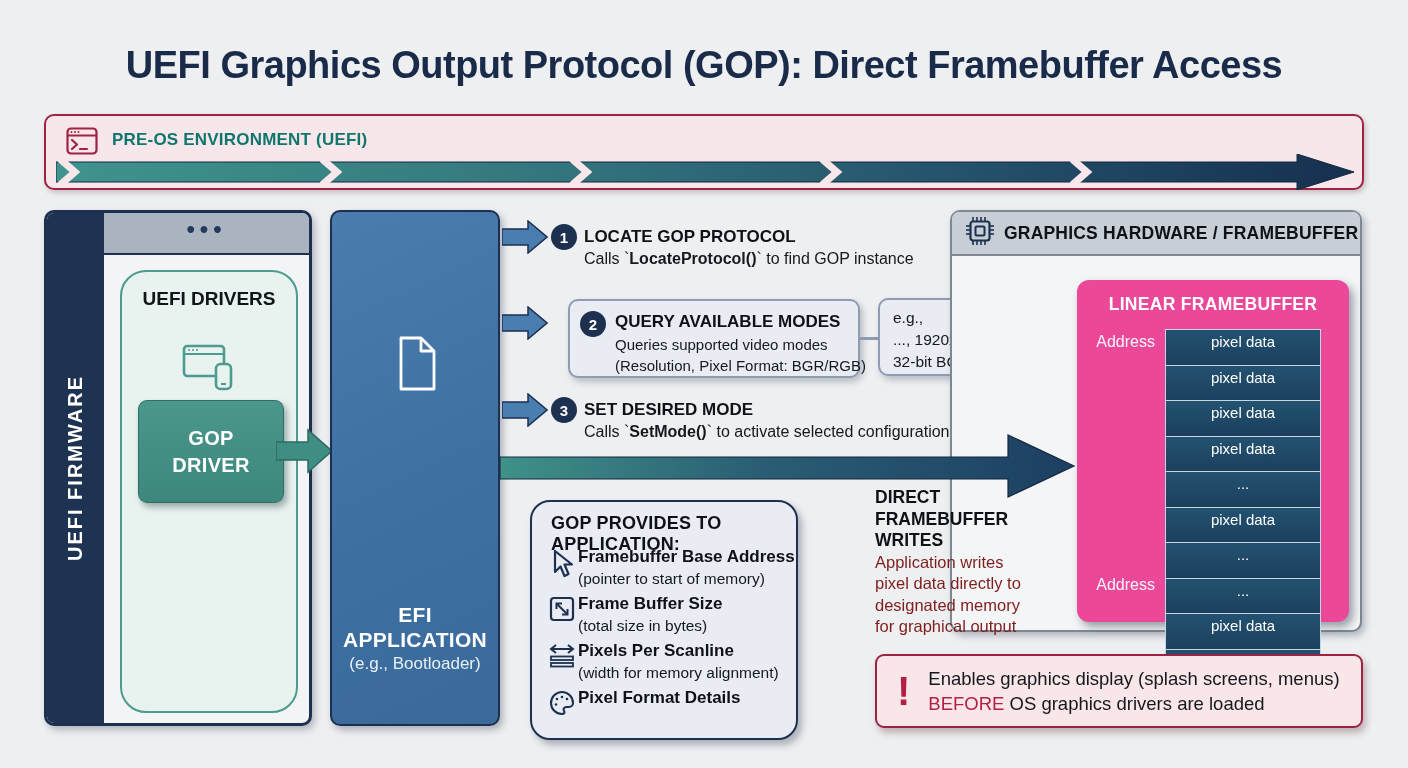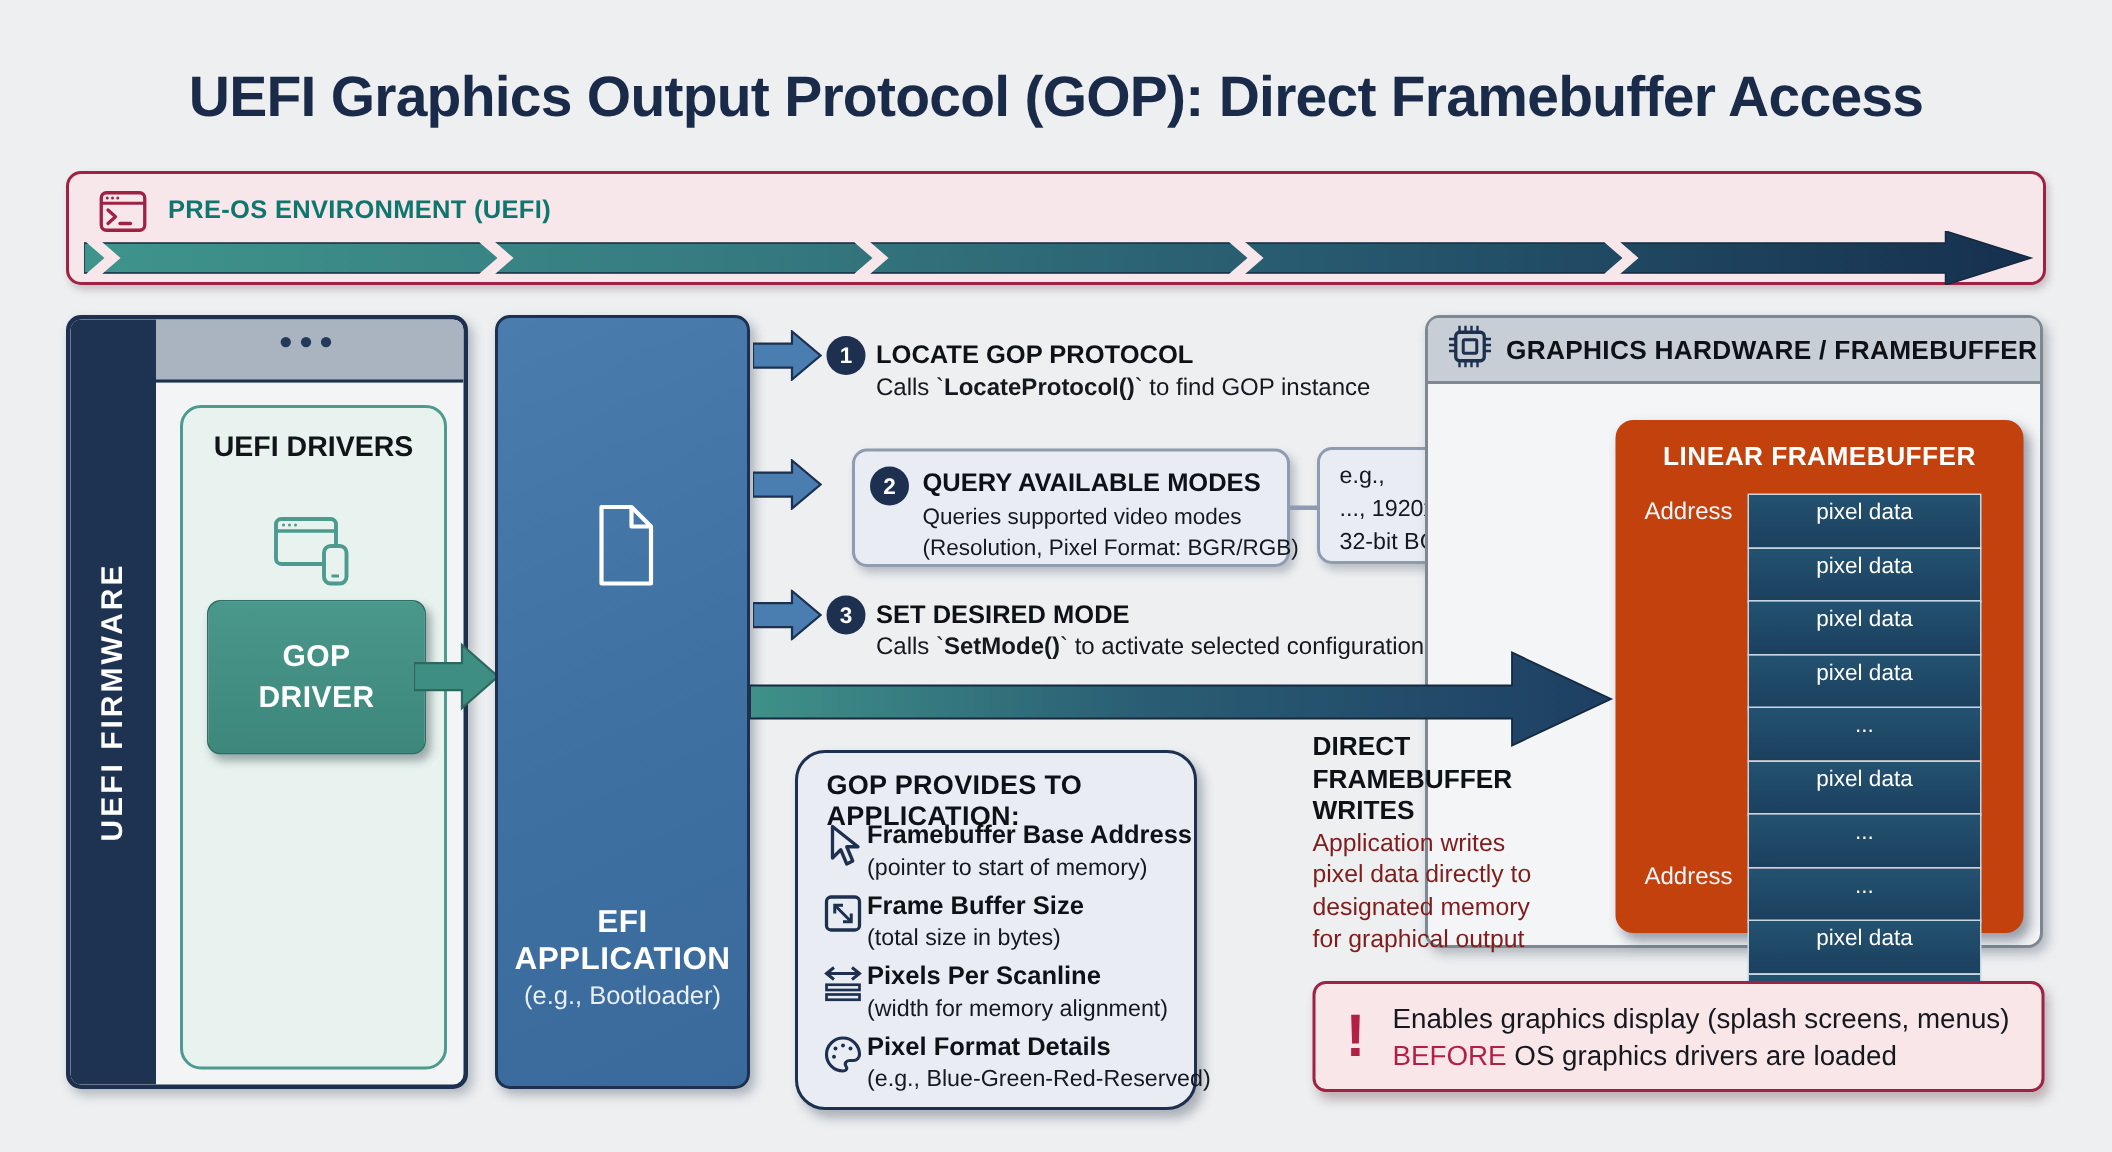--- a/index.html
+++ b/index.html
@@ -33,21 +33,21 @@
   }
   .fw-strip { position:absolute; left:0; top:0; width:57px; height:100%; background:#1e3252;
     display:flex; align-items:center; justify-content:center; }
   .v-label { writing-mode:vertical-rl; transform:rotate(180deg); color:#ffffff;
     font-size:20px; font-weight:700; letter-spacing:2px; white-space:nowrap; }
   .fw-header { position:absolute; left:57px; right:0; top:0; height:42px; background:#aab3c0;
     border-bottom:2.5px solid #1d3050; display:flex; align-items:center; justify-content:center; }
   .window-dots { font-size:24px; font-weight:700; color:#233a5c; letter-spacing:5px; line-height:20px; padding-bottom:8px;}
   .drivers-box {
     position:absolute; left:73px; top:57px; width:178px; height:443px;
-    background:#e8f2ee; border:2px solid #4d9a8e; border-radius:14px;
+    background:#e8f2ee; border:2px solid #4d9a8e; border-radius:26px;
   }
   .drivers-title { position:absolute; left:0; right:0; top:16px; text-align:center;
     font-size:19px; font-weight:700; color:#111418; }
   .gop-driver-box {
     position:absolute; left:16px; top:128px; width:146px; height:103px;
     background:linear-gradient(180deg,#4a978c,#3d877c); border:1px solid #2f6e64; border-radius:9px;
     box-shadow:3px 4px 6px rgba(60,80,85,0.45);
     display:flex; flex-direction:column; align-items:center; justify-content:center;
     color:#fff; font-size:20px; font-weight:700; line-height:27px; letter-spacing:0.3px;
   }
@@ -104,21 +104,21 @@
     box-shadow:3px 4px 7px rgba(90,100,115,0.4);
   }
   .gp-header {
     position:absolute; left:0; right:0; top:0; height:44px; background:#c7ced5;
     border-bottom:2px solid #7d8893; border-radius:7px 7px 0 0;
     display:flex; align-items:center; padding-left:14px;
   }
   .gp-header-label { font-size:17.5px; font-weight:700; color:#0e1116; margin-left:10px; letter-spacing:0.2px; }
   .fb-box {
     position:absolute; left:125px; top:68px; width:272px; height:342px;
-    background:#c2410c; border-radius:12px; box-shadow:4px 5px 8px rgba(60,70,90,0.5);
+    background:#ec4899; border-radius:12px; box-shadow:4px 5px 8px rgba(60,70,90,0.5);
   }
   .fb-title { position:absolute; left:0; right:0; top:14px; text-align:center;
     color:#fff; font-size:17.5px; font-weight:700; letter-spacing:0.3px; }
   .fb-table { position:absolute; left:88px; top:49px; width:156px; }
   .fb-row {
     height:37px; margin-top:-1.5px; border:1.5px solid #c7d6e3;
     background:linear-gradient(180deg,#235270,#1b405e);
     color:#fff; font-size:15px; text-align:center; line-height:24px;
   }
   .fb-row:first-child { margin-top:0; }
@@ -371,21 +371,20 @@
         <svg width="26" height="26" viewBox="0 0 26 26">
           <path d="M13,2 a11,11 0 1 0 0,22 c2.5,0 3,-1.8 2,-3.2 c-1.2,-1.8 0,-3.8 2.5,-3.8 h2.5 a4,4 0 0 0 4,-4 a11,11 0 0 0 -11,-11 z" fill="none" stroke="#1d3050" stroke-width="2.1" stroke-linejoin="round"></path>
           <circle cx="8" cy="9" r="1.3" fill="#1d3050"></circle>
             <circle cx="13" cy="7" r="1.3" fill="#1d3050"></circle>
           <circle cx="18" cy="9" r="1.3" fill="#1d3050"></circle>
             <circle cx="7" cy="14.5" r="1.3" fill="#1d3050"></circle>
         </svg>
       </span>
       <div class="gp-text">
         <div class="gp-item-title">Pixel Format Details</div>
-        <div class="gp-item-sub">(e.g., Blue-Green-Red-Reserved)</div>
       </div>
     </div>
   </div>
 
   <div class="direct-writes">
     <div class="dw-title">DIRECT</div>
     <div class="dw-title">FRAMEBUFFER</div>
     <div class="dw-title">WRITES</div>
     <div class="dw-body">Application writes</div>
     <div class="dw-body">pixel data directly to</div>

